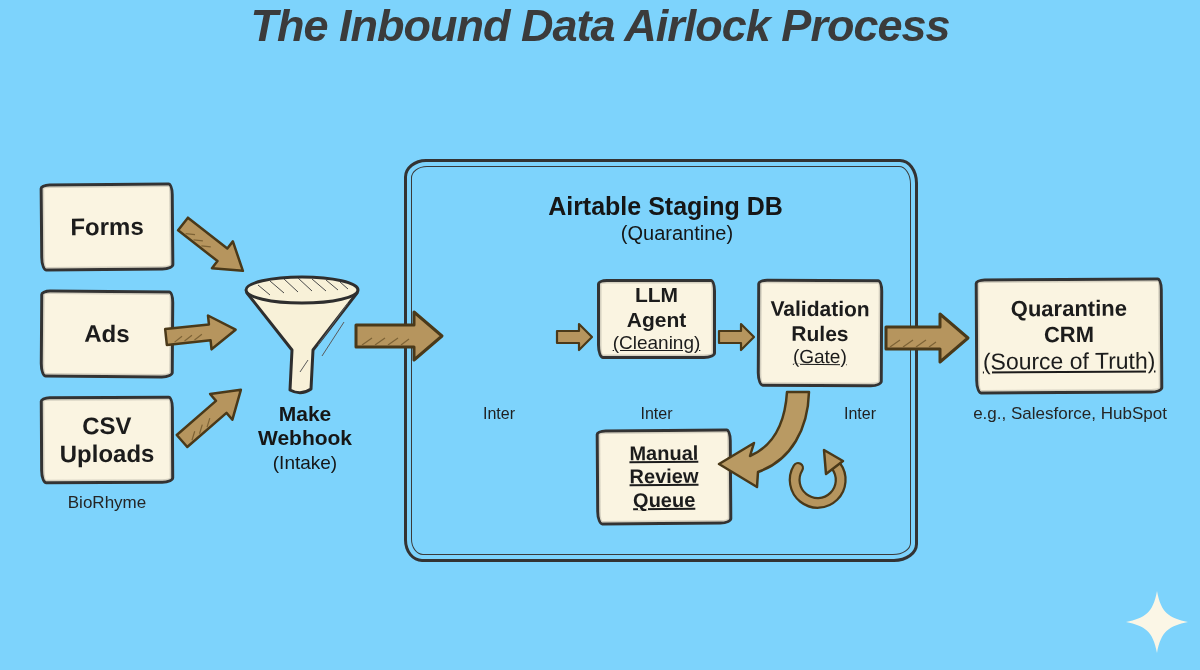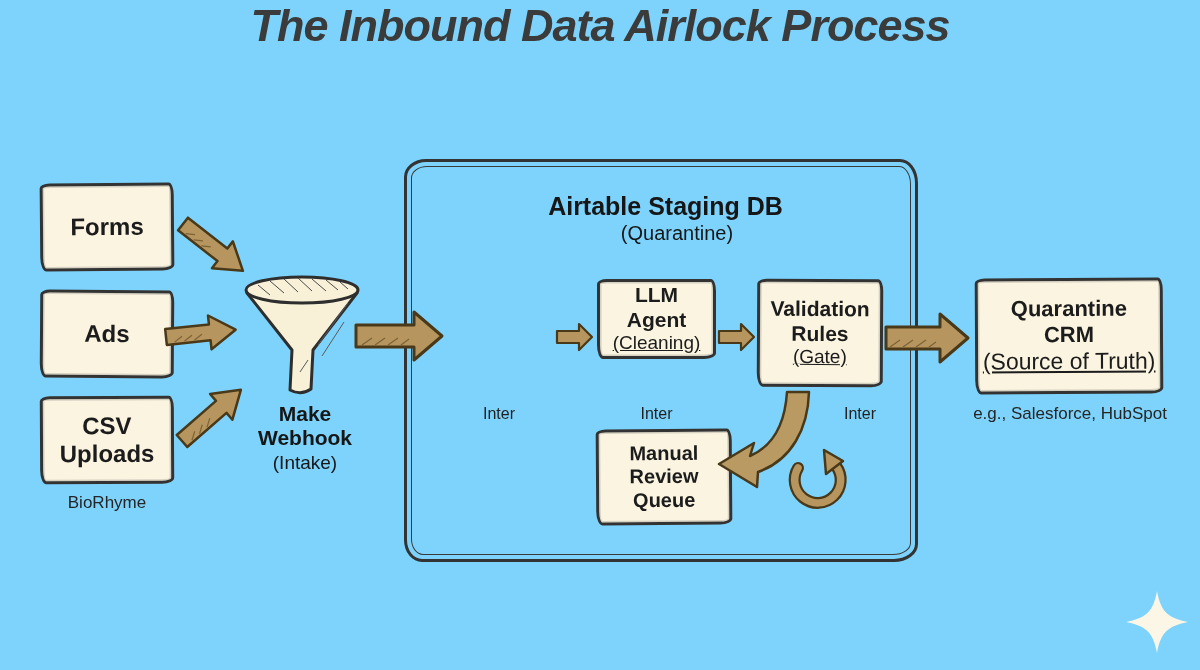--- a/index.html
+++ b/index.html
@@ -79,21 +79,21 @@
     position: absolute; left: 404px; top: 192px; width: 514px;
     text-align: center; color: #161616;
   }
   #staging-title .main { font-size: 25px; font-weight: 600; padding-left: 9px; }
   #staging-title .sub  { font-size: 20px; margin-top: 1px; padding-left: 32px; }
 
   #box-raw        { left: 444px; top: 279px; width: 110px; height: 108px; font-size: 22px; }
   #box-llm        { left: 597px; top: 279px; width: 119px; height: 80px; font-size: 21px; }
   #box-llm .sub, #box-validation .sub { font-size: 19px; }
   #box-validation { left: 757px; top: 279px; width: 126px; height: 108px; font-size: 21px; transform: rotate(0.3deg); }
-  #box-review     { left: 596px; top: 429px; width: 136px; height: 96px;  font-size: 20px; transform: rotate(-0.4deg); }
+  #box-review     { left: 596px; top: 429px; width: 136px; height: 96px;  font-size: 20px; transform: rotate(-0.4deg); text-decoration: underline; }
 
   .inter { font-size: 16px; color: #1f1f1f; margin-top: 8px; }
   #inter-raw        { left: 444px; top: 397px; width: 110px; }
   #inter-llm        { left: 597px; top: 397px; width: 119px; }
   #inter-validation { left: 822px; top: 397px; width: 76px;  }
 
   
   #box-production { left: 975px; top: 278px; width: 188px; height: 116px; font-size: 22px; transform: rotate(-0.3deg); }
   #box-production .sub { font-size: 23px; }
   #cap-production { left: 950px; top: 404px; width: 240px; }

